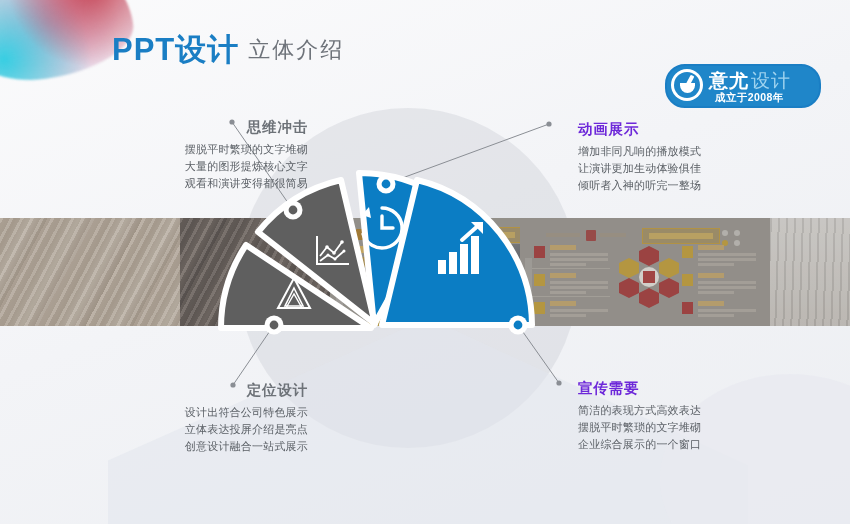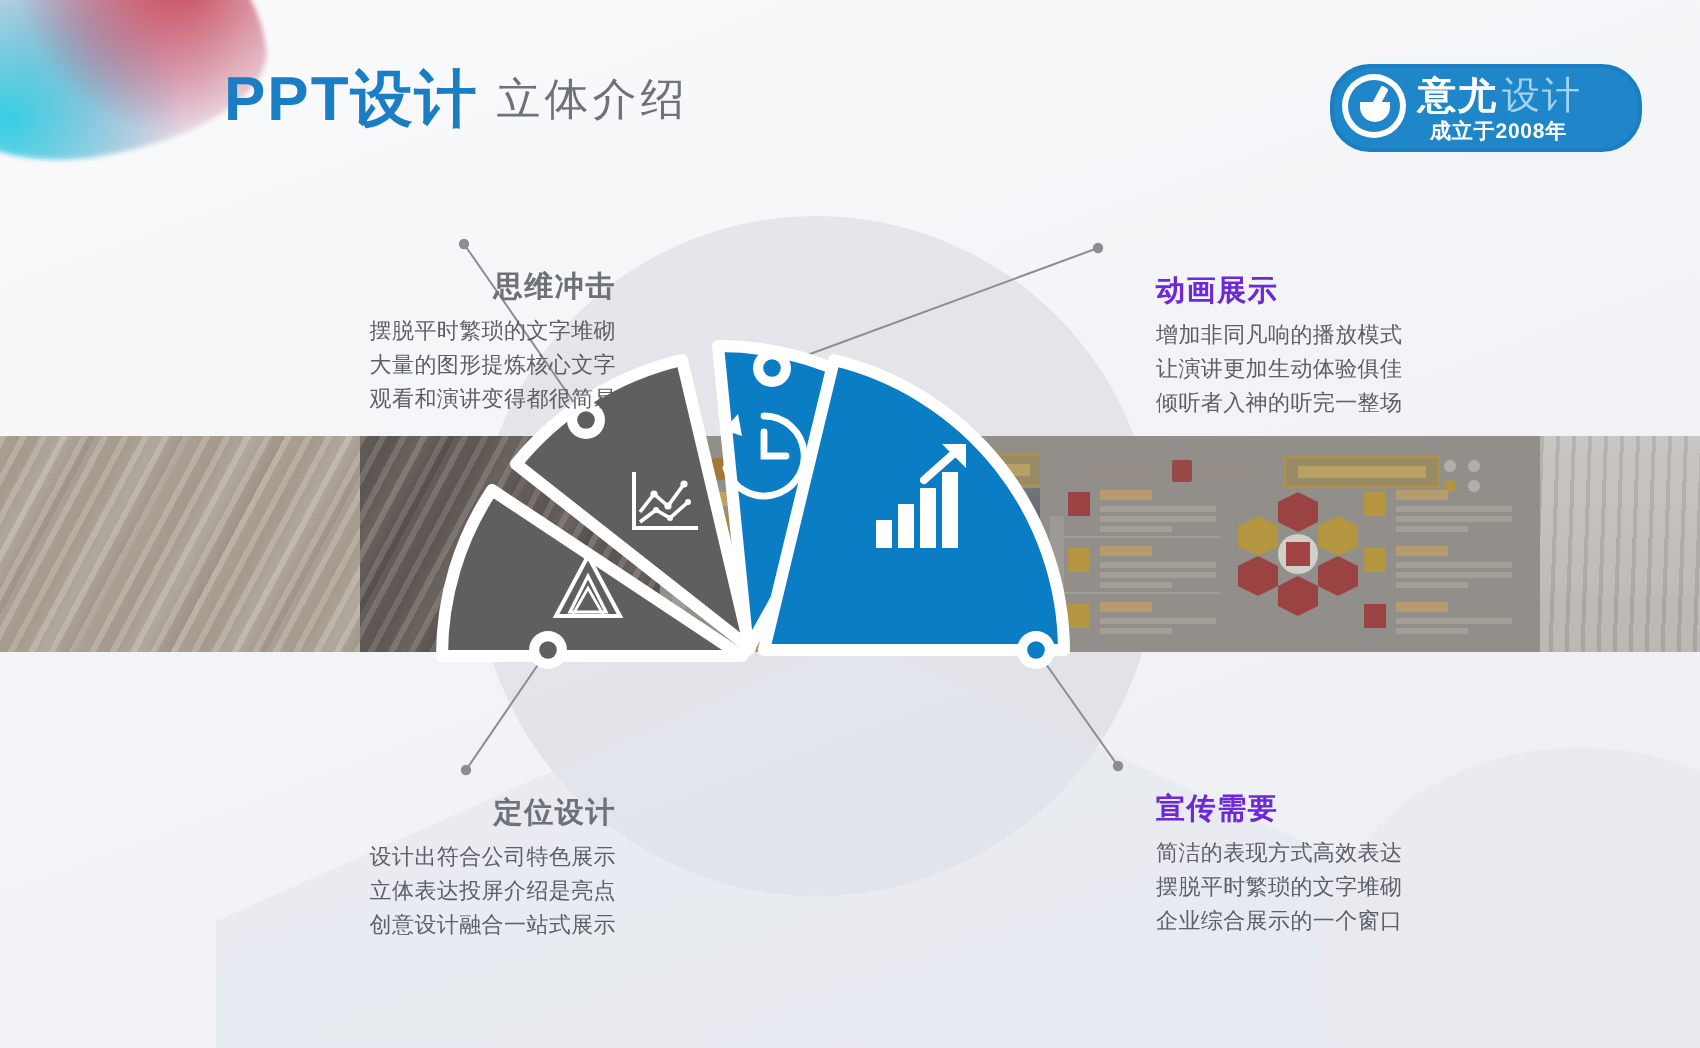--- a/index.html
+++ b/index.html
@@ -96,42 +96,42 @@
   .sB-ico{position:absolute;left:0;top:2px;width:11px;height:12px;}
   .sB-h{position:absolute;left:16px;top:1px;width:26px;height:5px;background:rgba(206,170,96,.9);}
   .sB-p{position:absolute;left:16px;top:9px;width:58px;}
   .sB-p span{display:block;height:2.5px;margin-bottom:2.5px;background:rgba(186,178,164,.75);}
   .sB-side{position:absolute;left:5px;top:40px;width:7px;height:48px;background:rgba(190,185,178,.45);}
   .sB-divider{position:absolute;left:12px;width:78px;height:1px;background:rgba(200,192,178,.5);}
   .band-veil{position:absolute;inset:0;background:rgba(120,124,132,.26);}
 
   
   .blk{position:absolute;width:236px;}
-  .blk h3{margin:17px 0 6px 0;font-size:14.5px;font-weight:bold;letter-spacing:.8px;line-height:1;}
+  .blk h3{margin:0 0 6px 0;font-size:14.5px;font-weight:bold;letter-spacing:.8px;line-height:1;}
   .blk p{margin:0;font-size:11px;line-height:17px;color:#5b6066;letter-spacing:.2px;white-space:pre-line;}
   .blk.right{text-align:left;}
   .blk.left{text-align:right;}
   .blk.left h3{text-align:right;}
   .blk.left p{text-align:left;display:inline-block;}
   .t-gray h3{color:#6d7278;}
   .t-blue h3{color:#6d28d9;}
 
   #b1{left:72px;top:120px;}
   #b2{left:578px;top:122px;}
   #b3{left:72px;top:383px;}
   #b4{left:578px;top:381px;}
 
   
   .hdr{position:absolute;left:112px;top:34px;}
   .hdr .t1{font-size:31px;font-weight:bold;color:#1a7ec4;letter-spacing:1px;line-height:1;display:inline-block;}
   .hdr .t2{font-size:22px;color:#6e737a;letter-spacing:2px;margin-left:9px;display:inline-block;vertical-align:3px;}
   .hdr .sub{margin-top:9px;font-size:10.5px;color:#5e636a;letter-spacing:.3px;}
 
   
-  .logo{position:absolute;left:665px;top:32px;width:152px;height:40px;
+  .logo{position:absolute;left:665px;top:64px;width:152px;height:40px;
     border:2px solid #1a7ec4;border-radius:20px;background:#1f86c9;}
   .logo .mark{position:absolute;left:4px;top:3px;width:32px;height:32px;border-radius:50%;
     background:#fff;}
   .logo .mark i{position:absolute;left:3px;top:3px;width:26px;height:26px;border-radius:50%;background:#1f86c9;}
   .logo .mark b{position:absolute;left:9px;top:14px;width:15px;height:10px;border-radius:0 0 9px 9px;background:#fff;}
   .logo .mark u{position:absolute;left:17px;top:6px;width:4px;height:11px;background:#fff;
     transform:rotate(28deg);border-radius:1px;}
   .logo .n1{position:absolute;left:42px;top:5px;font-size:19px;font-weight:bold;color:#fff;letter-spacing:1px;line-height:19px;}
   .logo .n2{position:absolute;left:84px;top:5px;font-size:19px;color:#9fd3ef;letter-spacing:1px;line-height:19px;}
   .logo .n3{position:absolute;left:48px;top:25px;font-size:10.5px;font-weight:bold;color:#fff;letter-spacing:.4px;}

